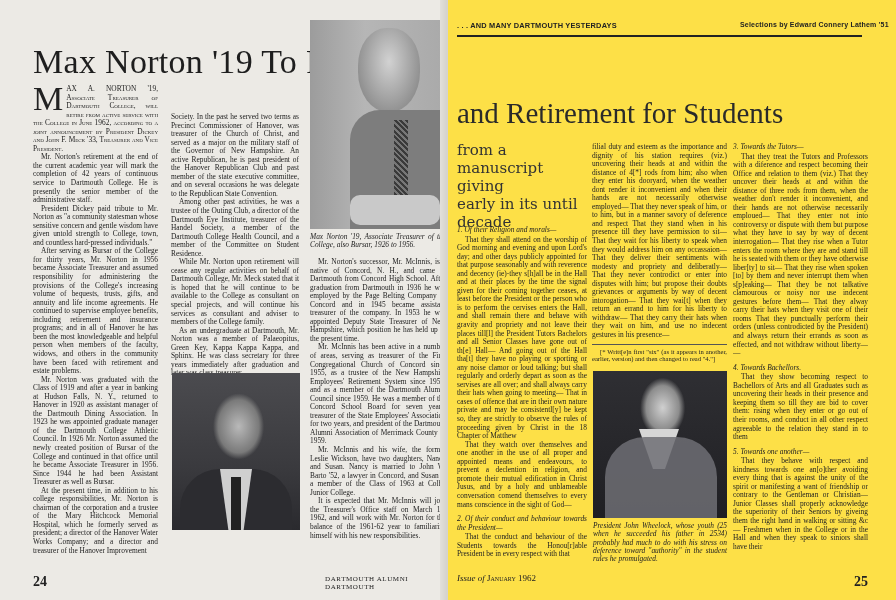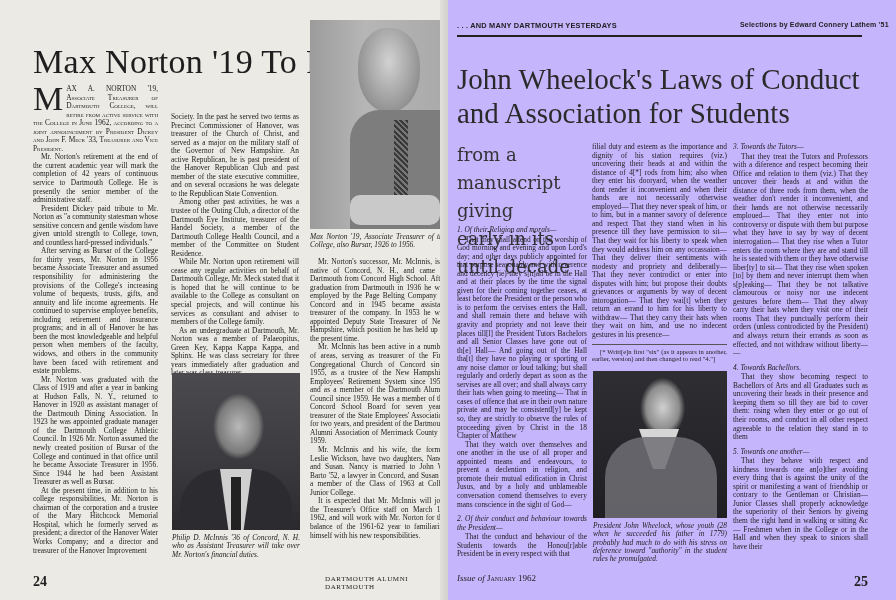--- a/index.html
+++ b/index.html
@@ -1,35 +1,35 @@
 <!DOCTYPE html>
 <html><head>
 <meta charset="utf-8">
 <style>
   html, body { margin:0; padding:0; }
   body { width:896px; height:600px; overflow:hidden; background:#e9e8e3; font-family:"Liberation Serif", serif; color:#222; position:relative; }
   .page { position:absolute; top:0; height:600px; }
   .left { left:0; width:448px; background:#eceae5; }
-  .right { left:448px; width:448px; background:#c4b5fd; }
+  .right { left:448px; width:448px; background:#fde047; }
   .gutter { position:absolute; left:440px; top:0; width:14px; height:600px; background:linear-gradient(to right, #e2e0da, #d4d2cc 50%, #e2e0da); }
   .t9 { font-size:7.4px; line-height:8.55px; text-align:justify; }
   .t9 p { margin:0; text-indent:8px; }
   .t9 p.noind { text-indent:0; }
   .col { position:absolute; }
   h1.main { position:absolute; margin:0; font-weight:normal; font-family:"Liberation Serif", serif; }
   .dropcap { float:left; font-size:34px; line-height:26px; margin:1px 3px 0 0; font-weight:normal; }
   .photo { position:absolute; background:#555; overflow:hidden; }
   .caption { position:absolute; font-style:italic; font-size:7.4px; line-height:8.3px; text-align:justify; }
   .folio { position:absolute; font-size:14px; }
   .smallcaps { font-variant:small-caps; }
   .sect { font-style:italic; margin:6px 0 1px 0 !important; text-indent:0 !important; }
   .rule { position:absolute; background:#222; }
   .runhead { position:absolute; font-family:"Liberation Sans", sans-serif; font-weight:bold; font-size:7.4px; letter-spacing:0.2px; }
   .footnote { font-size:6.6px; line-height:7.4px; margin-top:4px !important; border-top:1px solid #555; padding-top:3px; text-indent:6px; }
-  .intro { position:absolute; font-family:"DejaVu Serif", serif; font-size:18px; line-height:28px; color:#333; }
+  .intro { position:absolute; font-family:"DejaVu Serif", serif; font-size:15px; line-height:18px; color:#333; }
 </style>
 </head>
 <body>
 
 <div class="page left">
   <h1 class="main" style="left:33px; top:43px; font-size:34px; letter-spacing:0.3px; color:#1e1e1e;">Max Norton '19 To Retire</h1>
 
   <div class="col t9" style="left:33px; top:85px; width:125px;">
     <p class="noind"><span class="dropcap">M</span><span class="smallcaps">AX A. NORTON '19, Associate Treasurer of Dartmouth College, will retire from active service with the College in June 1962, according to a joint announcement by President Dickey and John F. Meck '33, Treasurer and Vice President.</span></p>
     <p>Mr. Norton's retirement at the end of the current academic year will mark the completion of 42 years of continuous service to Dartmouth College. He is presently the senior member of the administrative staff.</p>
@@ -44,21 +44,20 @@
     <p>Among other past activities, he was a trustee of the Outing Club, a director of the Dartmouth Eye Institute, treasurer of the Handel Society, a member of the Dartmouth College Health Council, and a member of the Committee on Student Residence.</p>
     <p>While Mr. Norton upon retirement will cease any regular activities on behalf of Dartmouth College, Mr. Meck stated that it is hoped that he will continue to be available to the College as consultant on special projects, and will continue his services as consultant and adviser to members of the College family.</p>
     <p>As an undergraduate at Dartmouth, Mr. Norton was a member of Palaeopitus, Green Key, Kappa Kappa Kappa, and Sphinx. He was class secretary for three years immediately after graduation and later was class treasurer.</p>
   </div>
 
   <div class="photo" style="left:172px; top:373px; width:128px; height:157px; background:radial-gradient(ellipse 34px 44px at 52% 34%, #b9b9b9, #7a7a7a 60%, transparent 75%), linear-gradient(to bottom, #4b4b4f, #3a3a3e 60%, #2a2a2e);">
     <div style="position:absolute; left:8px; top:96px; width:112px; height:70px; background:#2c2c30; border-radius:40px 40px 0 0;"></div>
     <div style="position:absolute; left:48px; top:96px; width:32px; height:70px; background:#cfcfcf; clip-path:polygon(0 0,100% 0,70% 100%,30% 100%);"></div>
     <div style="position:absolute; left:59px; top:104px; width:10px; height:60px; background:#222;"></div>
   </div>
-  <div class="caption" style="left:172px; top:534px; width:128px;">Philip D. McInnis '36 of Concord, N. H. who as Assistant Treasurer will take over Mr. Norton's financial duties.</div>
 
   <div class="photo" style="left:310px; top:20px; width:138px; height:209px; background:linear-gradient(to right, #9c9c9c, #b6b6b6 40%, #a9a9a9);">
     <div style="position:absolute; left:48px; top:8px; width:62px; height:84px; border-radius:45% 45% 48% 48%; background:radial-gradient(ellipse at 50% 40%, #d2d2d2, #8a8a8a 80%);"></div>
     <div style="position:absolute; left:40px; top:90px; width:100px; height:120px; background:#7d7d7d; border-radius:30px 0 0 0;"></div>
     <div style="position:absolute; left:84px; top:100px; width:14px; height:80px; background:repeating-linear-gradient(45deg,#3a3a3a 0 2px,#777 2px 4px);"></div>
     <div style="position:absolute; left:40px; top:175px; width:90px; height:30px; background:#c9c9c9; border-radius:10px;"></div>
   </div>
   <div class="caption" style="left:310px; top:233px; width:136px;">Max Norton '19, Associate Treasurer of the College, also Bursar, 1926 to 1956.</div>
 
   <div class="col t9" style="left:310px; top:258px; width:136px;">
@@ -73,22 +72,22 @@
 </div>
 
 <div class="gutter"></div>
 
 <div class="page right">
   <div class="runhead" style="left:9px; top:21px;">. . . AND MANY DARTMOUTH YESTERDAYS</div>
   <div class="runhead" style="left:292px; top:21px; font-size:7px;">Selections by Edward Connery Lathem '51</div>
   <div class="rule" style="left:9px; top:35px; width:405px; height:1.5px;"></div>
 
   <h1 class="main" style="left:9px; top:62px; font-size:29px; line-height:34px; color:#2a2a2a;">
-    <span>John Wheelock's Laws of Conduct</span><br>
-    <span>and Association for Students</span>
+    <br>
+    <span>and Retirement for Students</span>
   </h1>
 
   <div class="intro" style="left:9px; top:141px; width:130px;">
     <div>from a manuscript giving</div>
     <div>early in its until decade</div>
   </div>
 
   <div class="col t9" style="left:9px; top:226px; width:130px;">
     <p class="sect" style="margin-top:0 !important;">1. Of their Religion and morals—</p>
     <p>That they shall attend on the worship of God morning and evening and upon Lord's day; and other days publicly appointed for that purpose seasonably and with reverence and decency (ie)-they s[h]all be in the Hall and at their places by the time the signal given for their coming together ceases, at least before the President or the person who is to perform the cervises enters the Hall, and shall remain there and behave with gravity and propriety and not leave their places till[l] the President Tutors Bachelors and all Senior Classes have gone out of th[e] Hall— And going out of the Hall tha[t] they have no playing or sporting or any noise clamor or loud talking; but shall regularly and orderly depart as soon as the servises are all over; and shall always carry their hats when going to meeting— That in cases of offence that are in their own nature private and may be consistentl[y] be kept so, they are strictly to observe the rules of proceeding given by Christ in the 18 Chapter of Matthew</p>
@@ -99,21 +98,21 @@
 
   <div class="col t9" style="left:144px; top:143px; width:135px;">
     <p class="noind">filial duty and esteem as the importance and dignity of his station requires (viz.) uncovering their heads at and within the distance of 4[*] rods from him; also when they enter his dooryard, when the weather dont render it inconvenient and when their hands are not necessarily otherwise employed— That they never speak of him, or to him, but in a manner savory of deference and respect That they stand when in his presence till they have permission to sit— That they wait for his liberty to speak when they would address him on any occassaion— That they deliver their sentiments with modesty and propriety and deliberatly— That they never controdict or enter into disputes with him; but propose their doubts grievances or arguments by way of decent intorogation— That they wai[t] when they return an errand to him for his liberty to withdraw— That they carry their hats when they wait on him, and use no indecent gestures in his presence—</p>
     <p class="footnote">[* Writt[e]n first "six" (as it appears in another, earlier, version) and then changed to read "4."]</p>
   </div>
 
   <div class="photo" style="left:145px; top:371px; width:134px; height:147px; background:radial-gradient(ellipse 30px 40px at 52% 25%, #d0d0d0, #8c8c8c 55%, transparent 75%), linear-gradient(to bottom, #2f2f33, #1f1f23);">
     <div style="position:absolute; left:46px; top:58px; width:40px; height:40px; background:#d6d6d6; clip-path:polygon(0 0,100% 0,65% 100%,35% 100%);"></div>
     <div style="position:absolute; left:12px; top:66px; width:112px; height:82px; background:#6e6e74; border-radius:40px 40px 0 0; z-index:-0; opacity:0.85;"></div>
   </div>
-  <div class="caption" style="left:145px; top:522px; width:134px;">President John Wheelock, whose youth (28 when he succeeded his father in 1779) probably had much to do with his stress on deference toward "authority" in the student rules he promulgated.</div>
+  <div class="caption" style="left:145px; top:522px; width:134px;">President John Wheelock, whose youth (25 when he succeeded his father in 2534) probably had much to do with his stress on deference toward "authority" in the student rules he promulgated.</div>
 
   <div class="col t9" style="left:285px; top:143px; width:135px;">
     <p class="sect" style="margin-top:0 !important;">3. Towards the Tutors—</p>
     <p>That they treat the Tutors and Professors with a diference and respect becoming their Office and relation to them (viz.) That they uncover their heads at and within the distance of three rods from them, when the weather don't render it inconvenient, and their hands are not otherwise necessarily emploued— That they enter not into controversy or dispute with them but purpose what they have to say by way of decent interrogation— That they rise when a Tutor enters the room where they are and stand till he is seated with them or they have otherwise liber[ty] to sit— That they rise when spoken [to] by them and never interrupt them when s[p]eaking— That they be not talkative clamourous or noisy nor use indecent gestures before them— That they alway carry their hats when they visit one of their rooms That they punctually perform their orders (unless controdicted by the President) and always return their errands as soon as effected, and not withdraw without liberty— —</p>
     <p class="sect">4. Towards Bachellors.</p>
     <p>That they show becoming respect to Bachellors of Arts and all Graduates such as uncovering their heads in their presence and keeping them so till they are bid to cover them: rising when they enter or go out of their rooms, and conduct in all other respect agreeable to the relation they stand in to them</p>
     <p class="sect">5. Towards one another—</p>
     <p>That they behave with respect and kindness towards one an[o]ther avoiding every thing that is against the unity of the spirit or manifesting a want of friendship or contrary to the Gentleman or Christian— Junior Classes shall properly acknowledge the superiority of their Seniors by giveing them the right hand in walking or sitting &amp;c— Freshmen when in the College or in the Hall and when they speak to siniors shall have their</p>
   </div>
 

